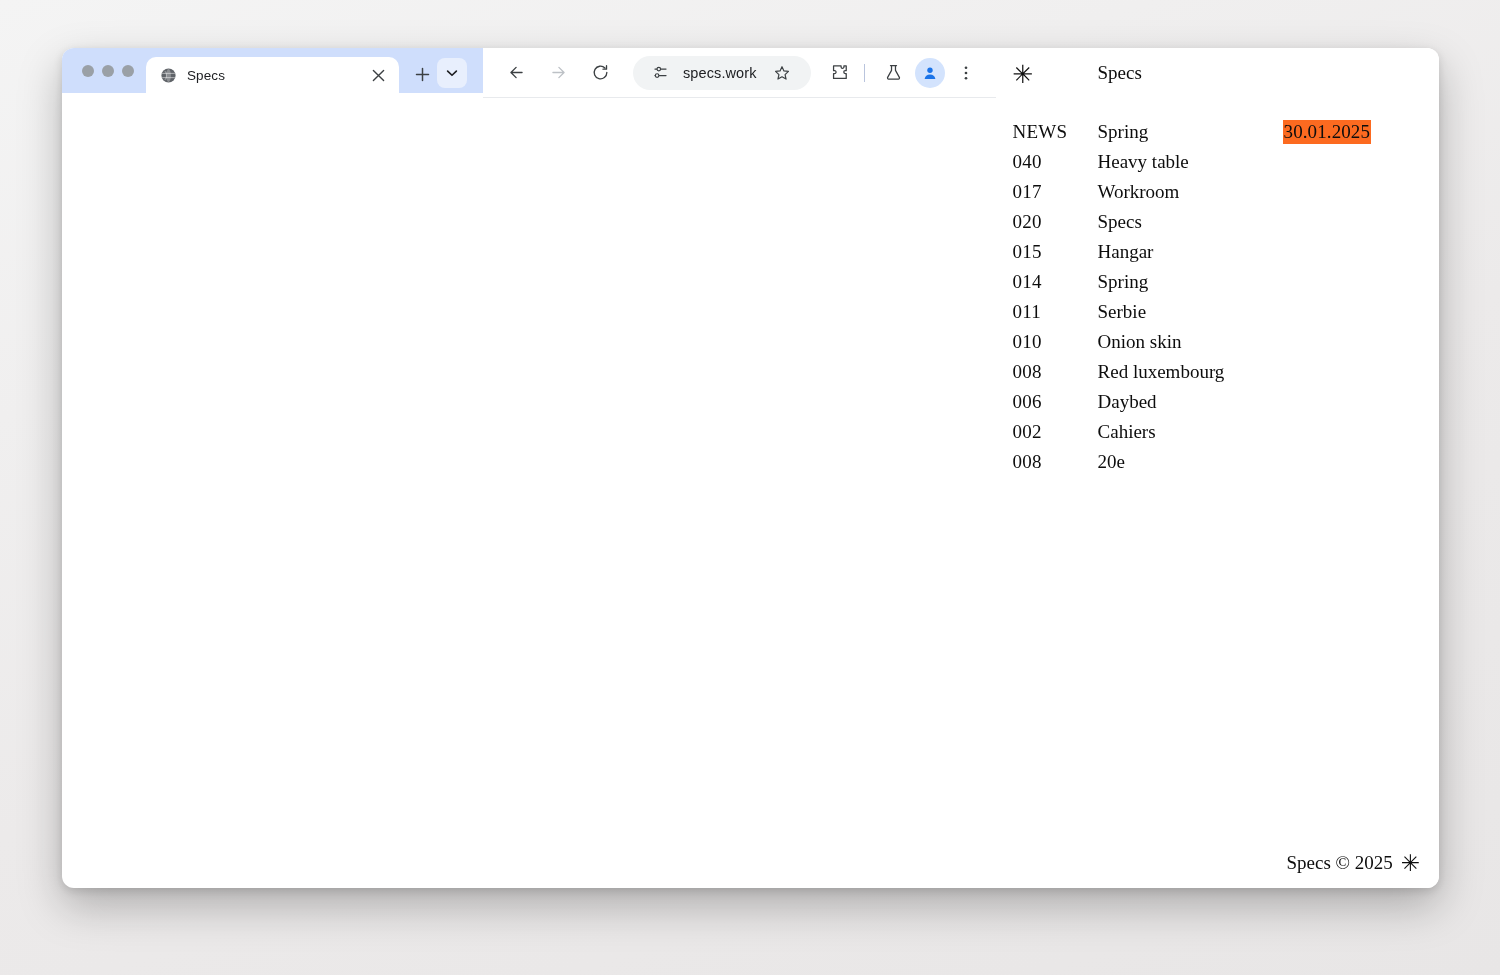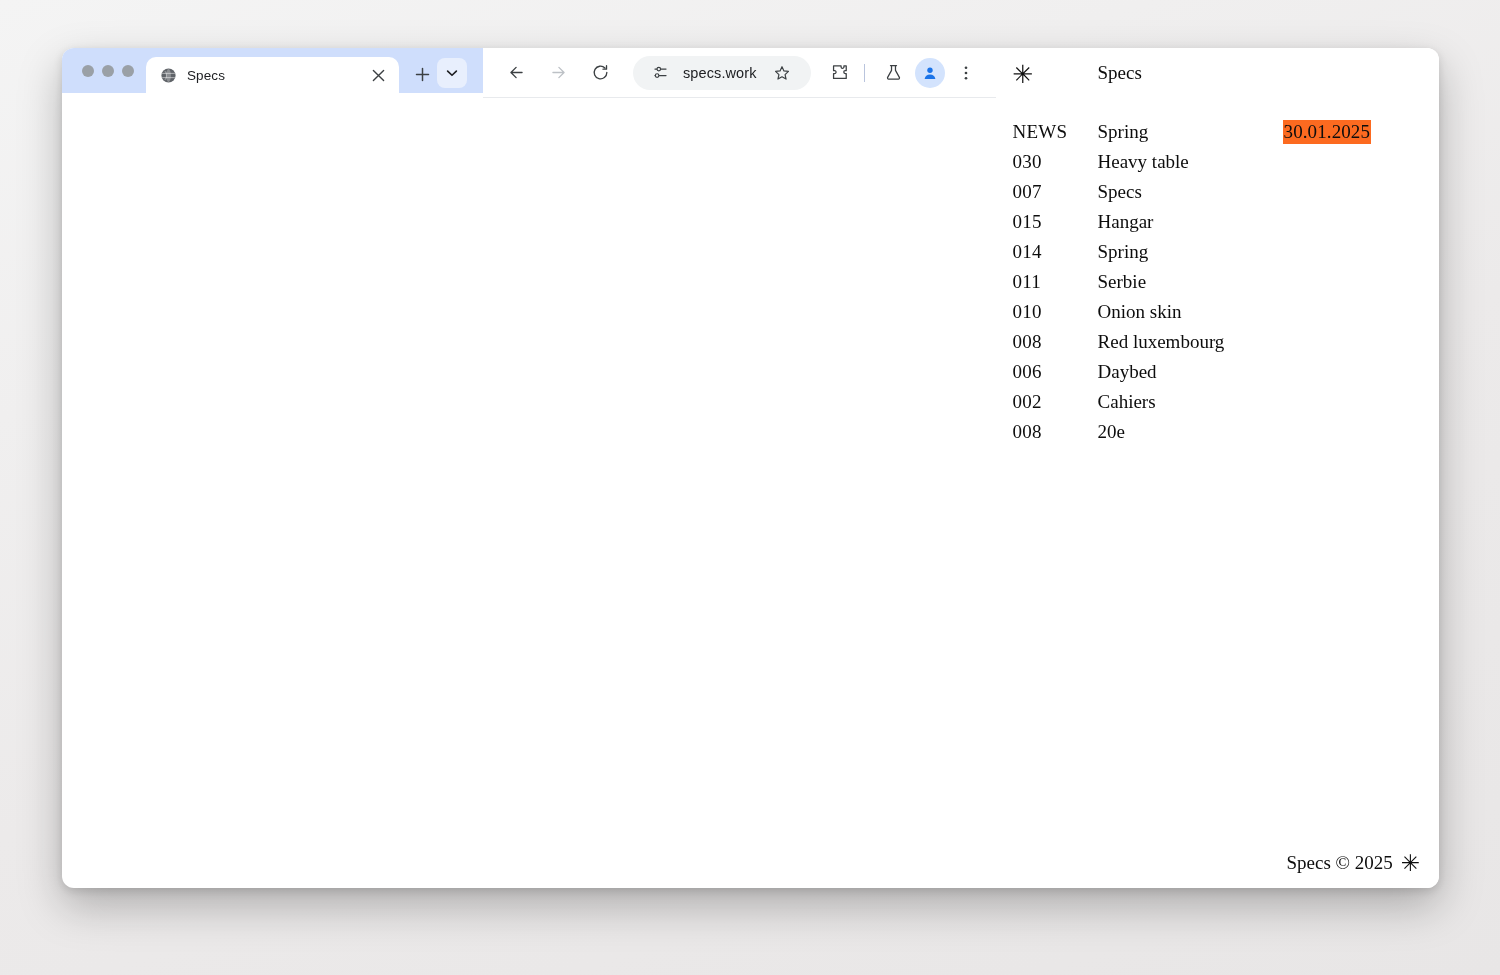--- a/index.html
+++ b/index.html
@@ -435,27 +435,31 @@
       <div class="specs-list">
 
         <div class="spec-row">
           <span class="spec-code">NEWS</span>
           <span class="spec-name">Spring</span>
           <span class="spec-date"><span class="hl">30.01.2025</span></span>
         </div>
 
 
         <div class="spec-row">
-          <span class="spec-code">030</span>
+          <span class="spec-code">040</span>
           <span class="spec-name">Heavy table</span>
         </div>
 
-
-        <div class="spec-row">
-          <span class="spec-code">007</span>
+        <div class="spec-row">
+          <span class="spec-code">017</span>
+          <span class="spec-name">Workroom</span>
+        </div>
+
+        <div class="spec-row">
+          <span class="spec-code">020</span>
           <span class="spec-name">Specs</span>
         </div>
 
         <div class="spec-row">
           <span class="spec-code">015</span>
           <span class="spec-name">Hangar</span>
         </div>
 
         <div class="spec-row">
           <span class="spec-code">014</span>

